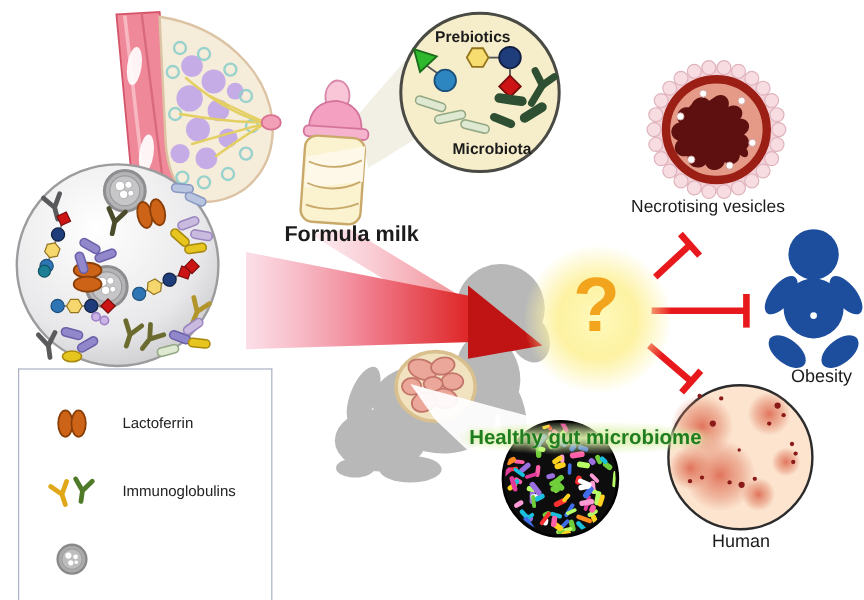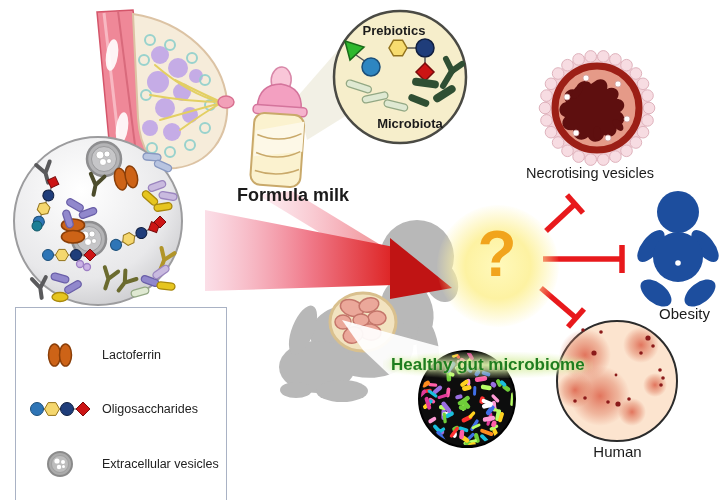--- a/index.html
+++ b/index.html
@@ -442,38 +442,38 @@
             <g transform="translate(20 14)">
         <ellipse cx="-5.5" cy="0" rx="6" ry="11" fill="#cd6317" stroke="#8a3e08" stroke-width="1.5"></ellipse>
         <ellipse cx="5.5" cy="0" rx="6" ry="11" fill="#cd6317" stroke="#8a3e08" stroke-width="1.5"></ellipse>
       </g>
           </svg>
         </span>
     <span class="legend-text">Lactoferrin</span>
   </div>
   <div class="legend-row">
     <span class="legend-icon">
-      <svg width="62" height="22" viewBox="0 0 62 22">
-        <line x1="8" y1="11" x2="54" y2="11" stroke="#888" stroke-width="1.5"></line>
-        <circle cx="8" cy="11" r="6.5" fill="#2e75b6" stroke="#1b4f7a"></circle>
-        <polygon points="30.5,11 26.8,17.4 19.2,17.4 15.5,11 19.2,4.6 26.8,4.6" fill="#f5d76e" stroke="#93731c"></polygon>
-        <circle cx="38" cy="11" r="6.5" fill="#1f3d7a" stroke="#101f40"></circle>
-        <polygon points="54,4 61,11 54,18 47,11" fill="#cc1414" stroke="#7a0c0c"></polygon>
+      <svg width="44" height="30" viewBox="0 0 44 30">
+        <g fill="none" stroke="#e0a818" stroke-width="4" stroke-linecap="round" transform="translate(13 16) rotate(-18)">
+          <path d="M0,11 L0,2 M0,2 L-7,-7 M0,2 L7,-7"></path>
+            </g>
+        <g fill="none" stroke="#4f7a28" stroke-width="4" stroke-linecap="round" transform="translate(31 13) rotate(8)">
+          <path d="M0,11 L0,2 M0,2 L-7,-7 M0,2 L7,-7"></path>
+            </g>
       </svg>
         </span>
-    <span class="legend-text">Oligosaccharides</span>
+    <span class="legend-text">Immunoglobulins</span>
   </div>
   <div class="legend-row">
     <span class="legend-icon">
       <svg width="30" height="30" viewBox="0 0 30 30">
         <circle cx="15" cy="15" r="12" fill="#ababab" stroke="#8a8a8a" stroke-width="2"></circle>
         <circle cx="15" cy="15" r="8.5" fill="#bdbdbd" stroke="#9a9a9a" stroke-width="0.8"></circle>
         <circle cx="12" cy="12" r="2.6" fill="#fff"></circle>
             <circle cx="18" cy="13" r="2" fill="#fff"></circle>
         <circle cx="14" cy="18" r="2.2" fill="#fff"></circle>
             <circle cx="18.5" cy="17.5" r="1.5" fill="#fff"></circle>
       </svg>
         </span>
-    <span class="legend-text">Extracellular vesicles</span>
   </div>
 </div>
 
 </div>
 
 </body></html>

